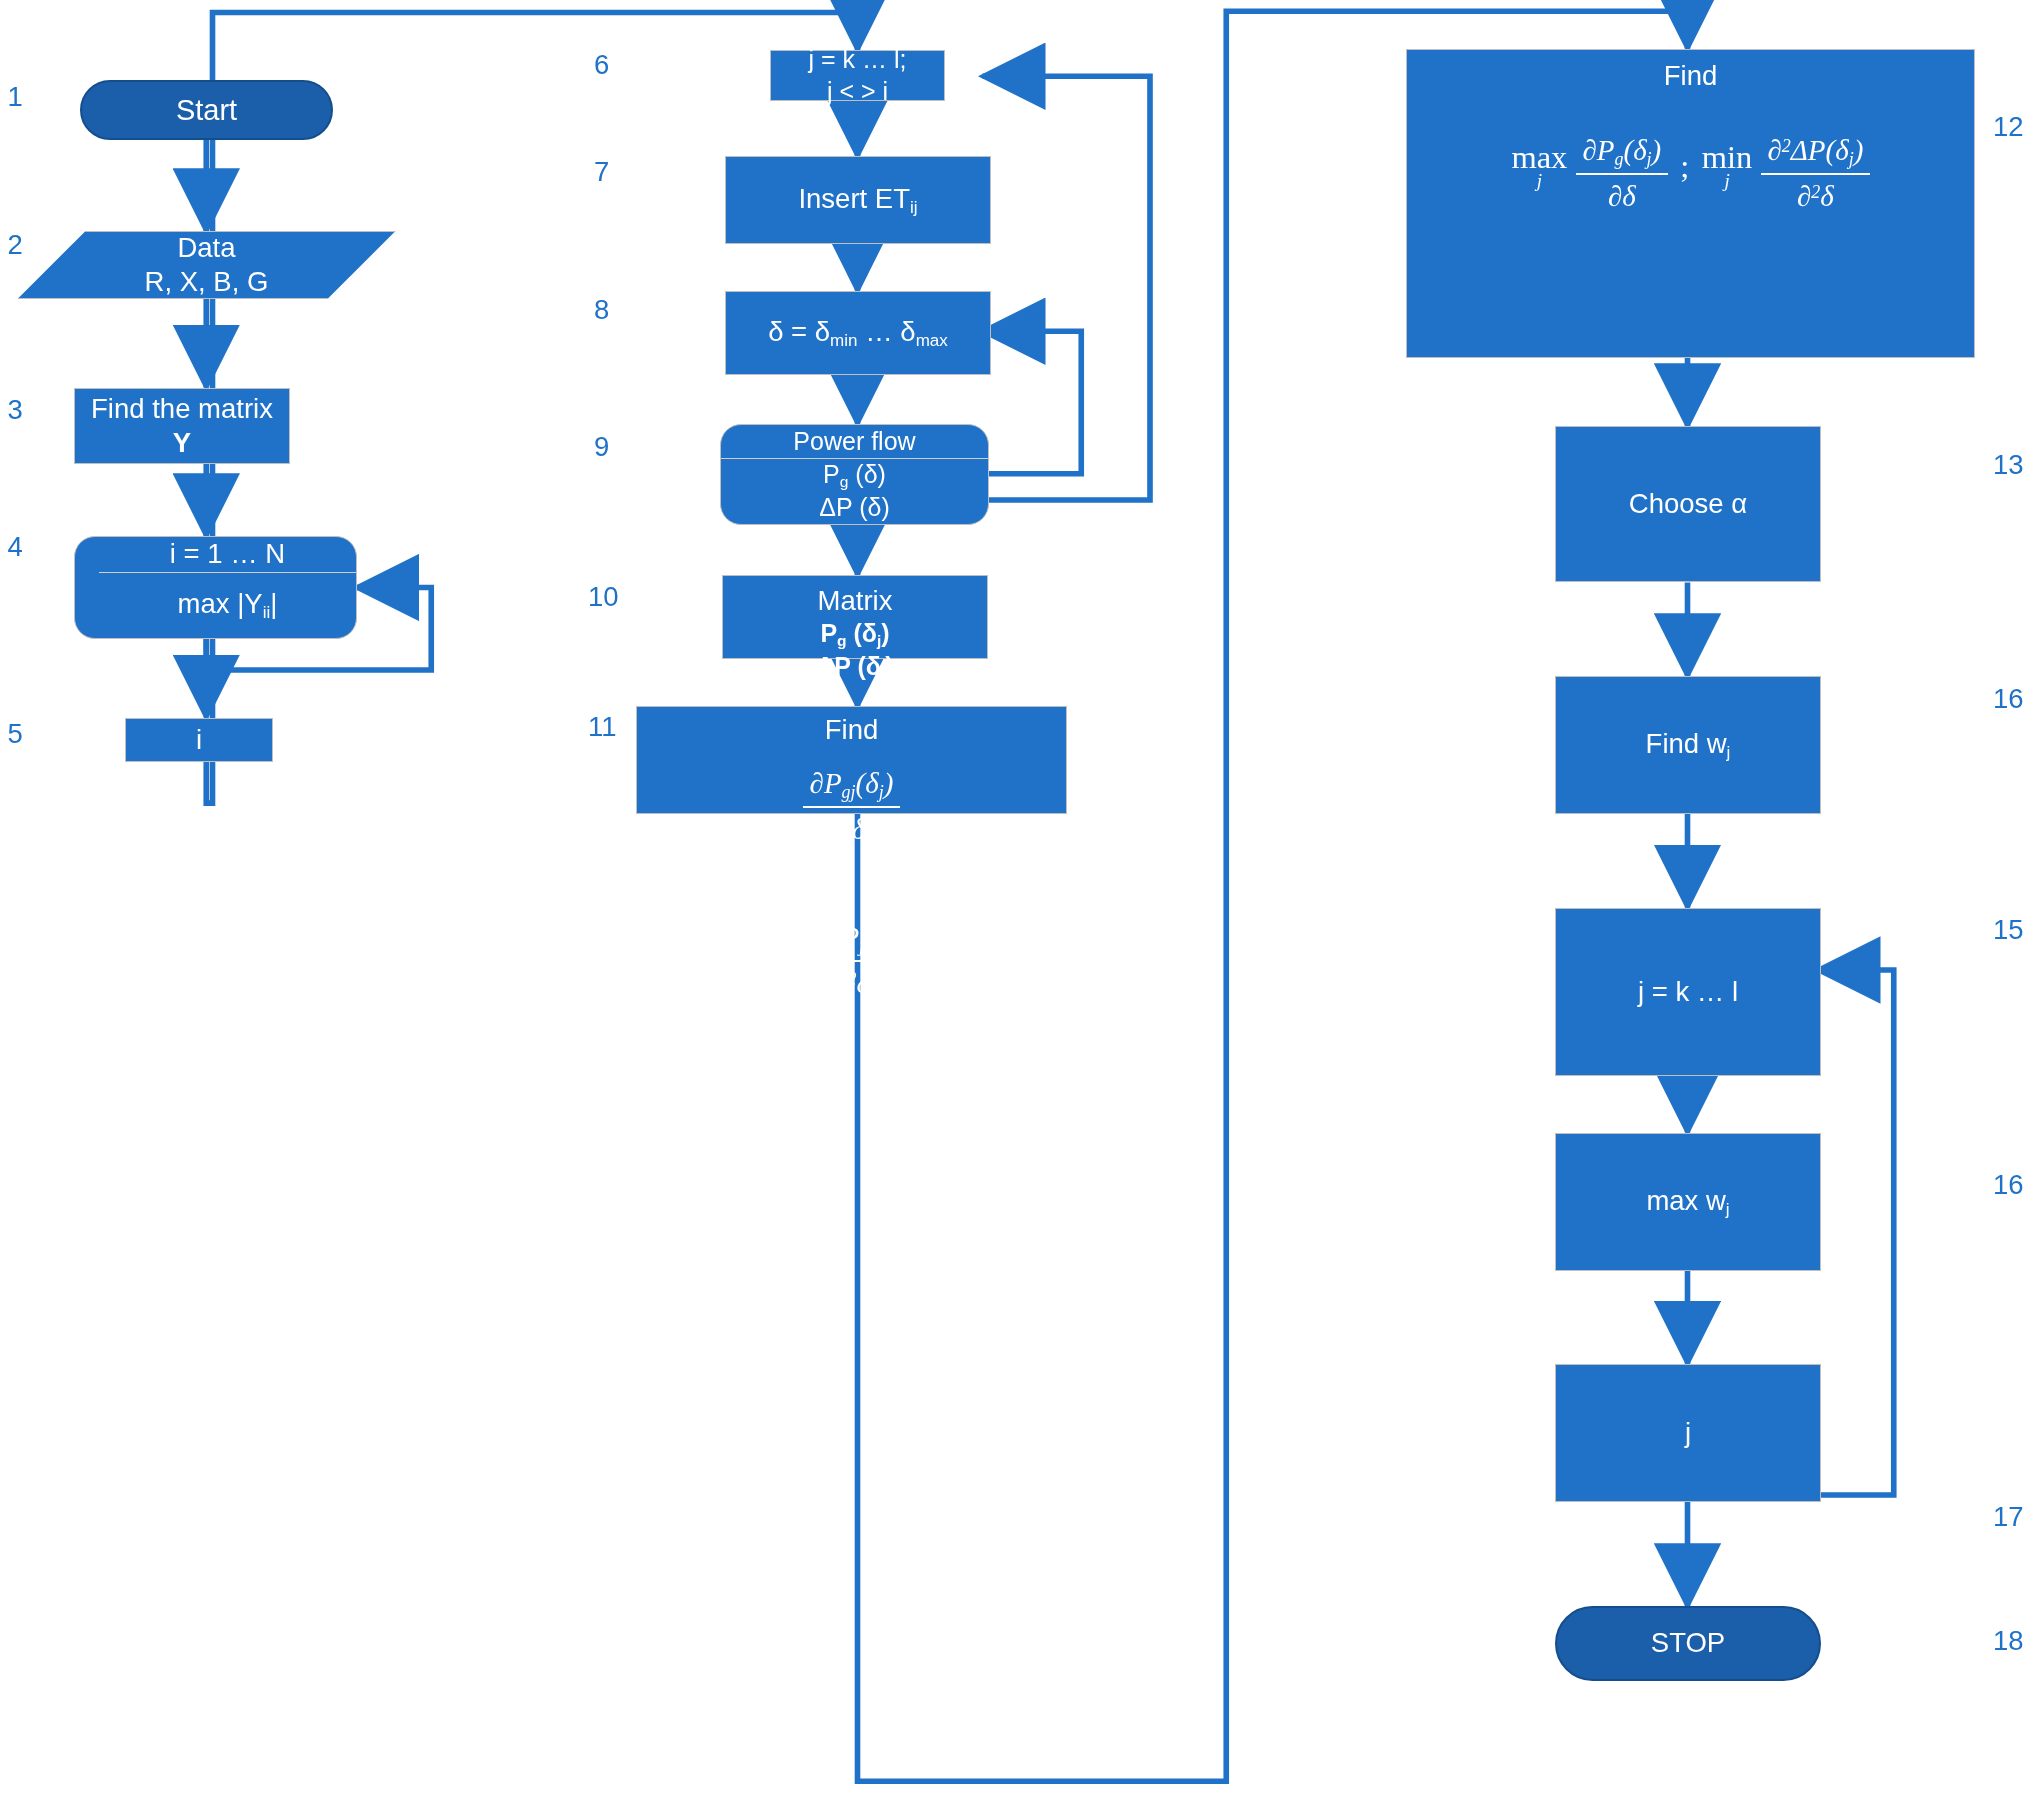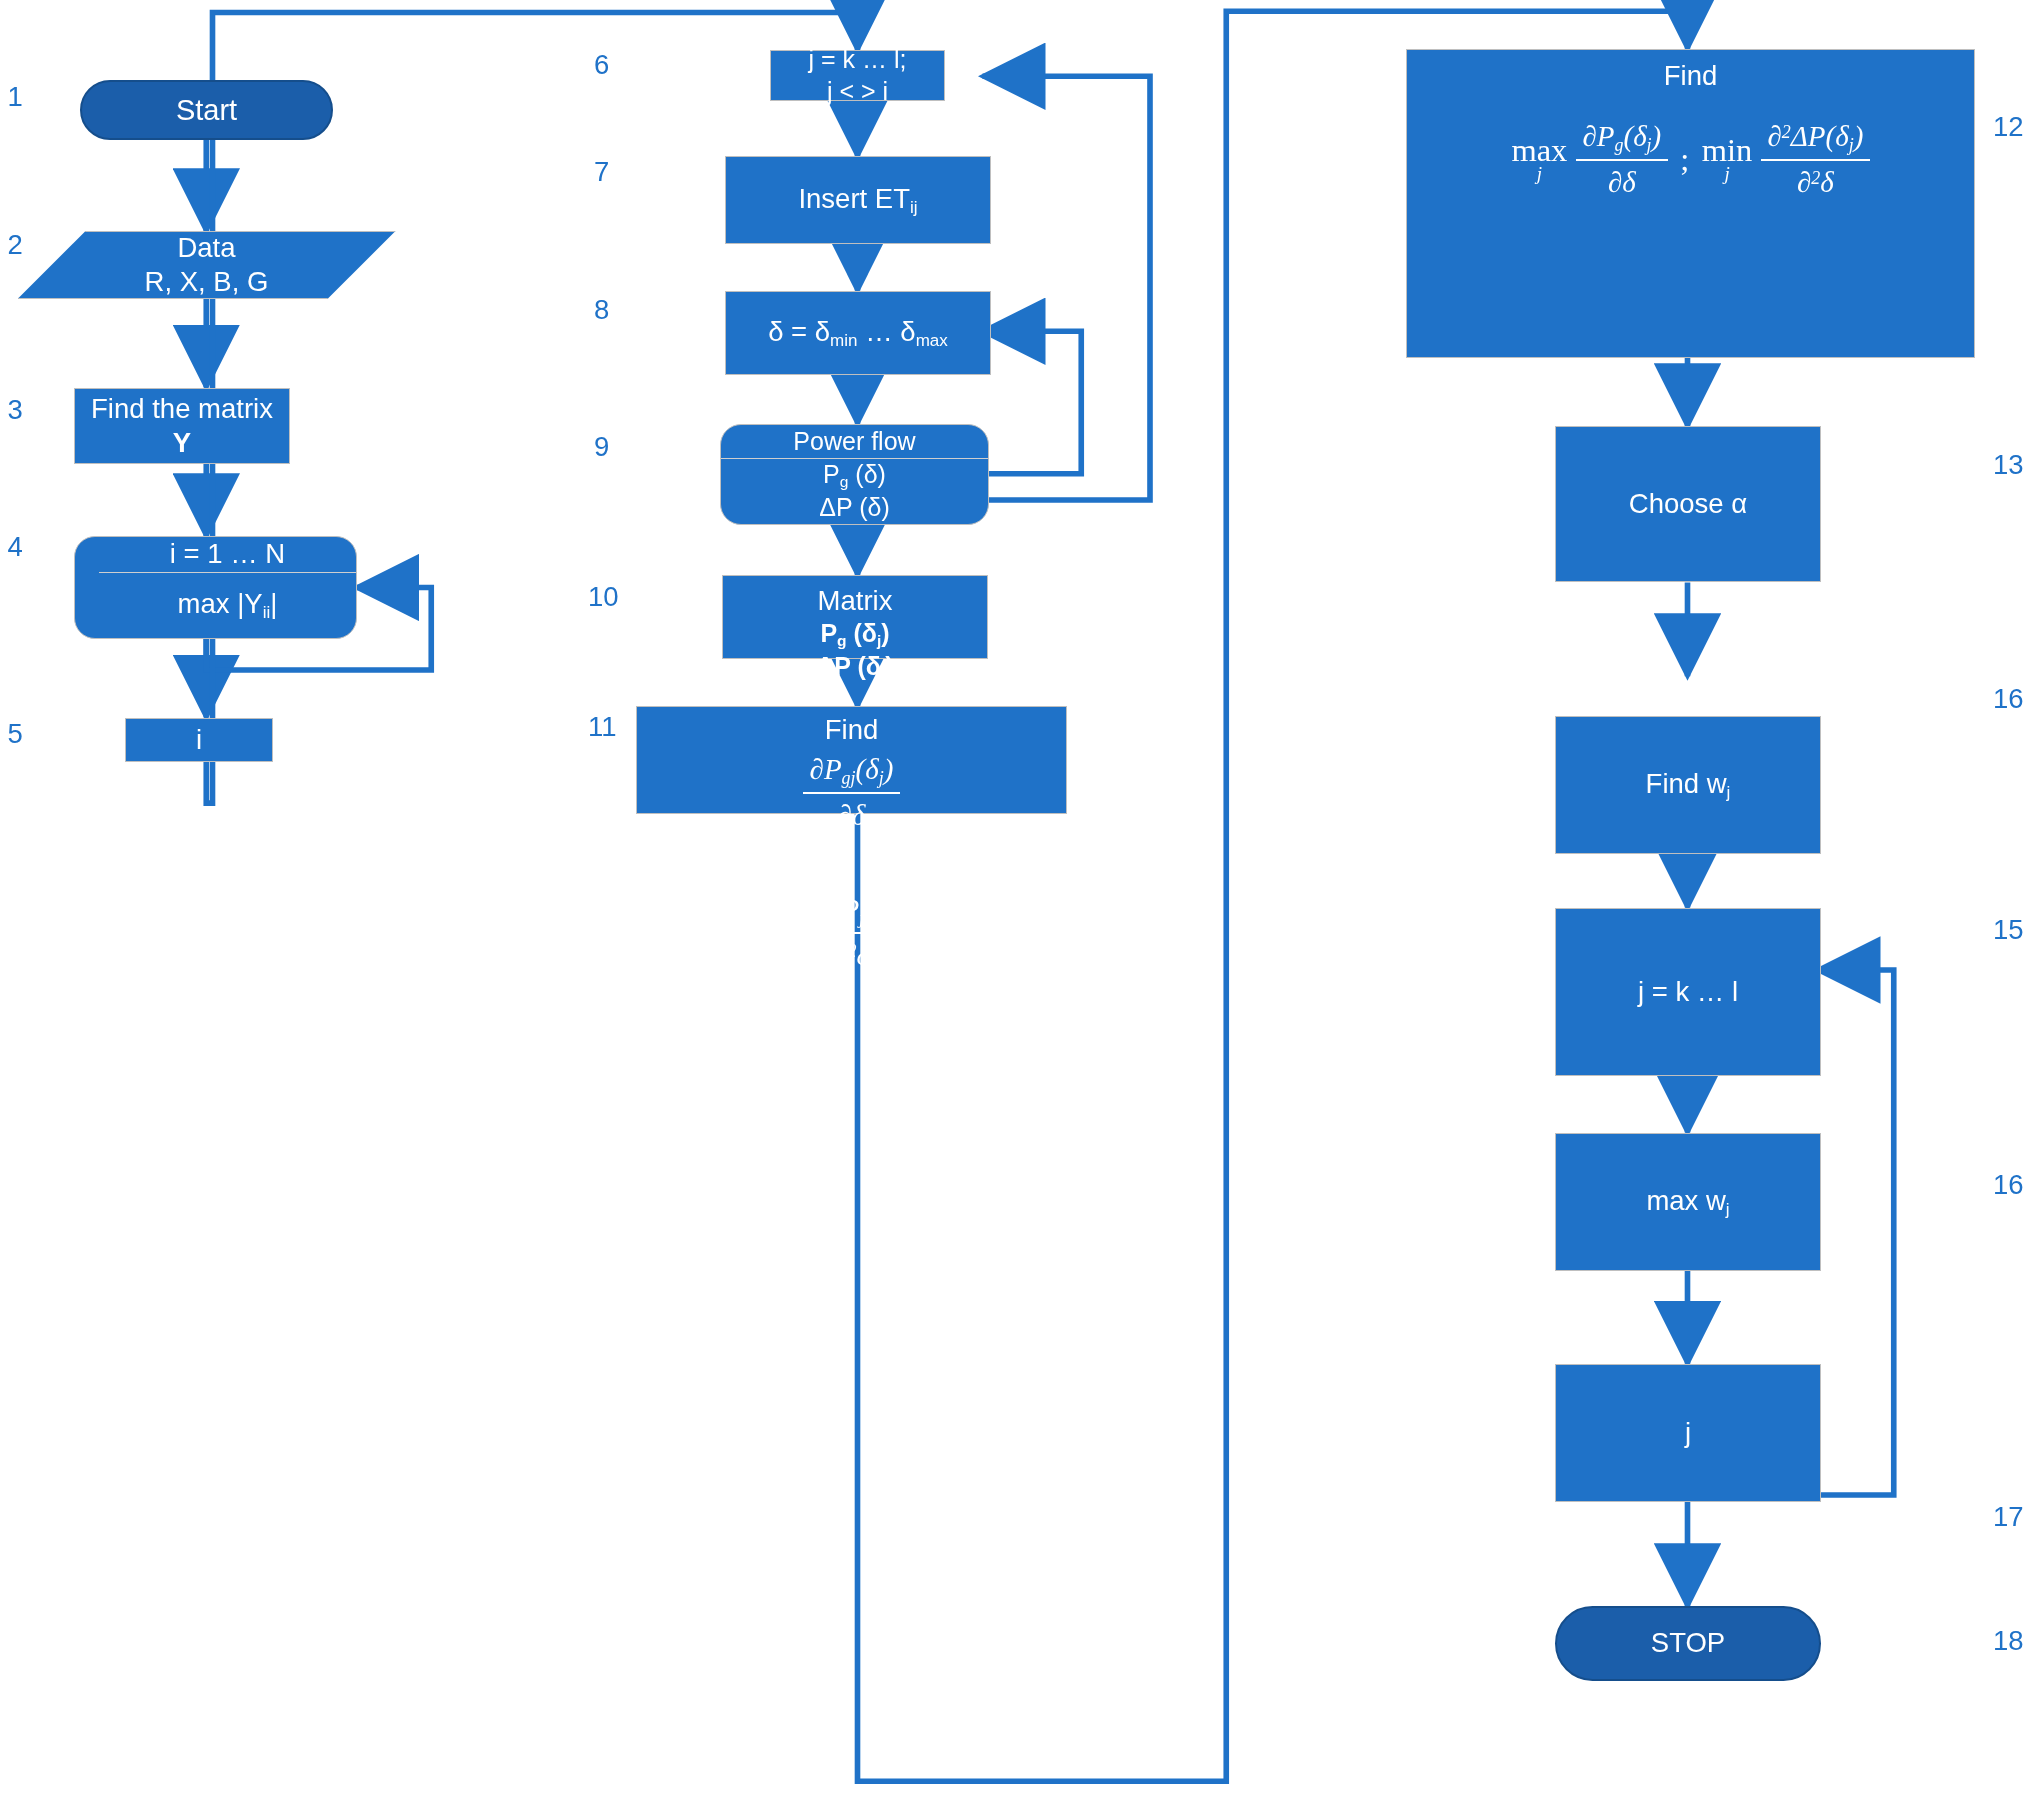--- a/index.html
+++ b/index.html
@@ -34,21 +34,21 @@
   sup{font-size:0.62em;vertical-align:0.45em;}
   .bold{font-weight:bold;}
 
   
   .math{display:flex;align-items:center;justify-content:center;gap:8.8px;
         font-family:"Liberation Serif", serif;font-style:italic;font-size:29px;color:#fff;}
   .op{display:flex;flex-direction:column;align-items:center;line-height:0.95;
       font-family:"Liberation Serif",serif;font-style:normal;font-size:32.5px;}
   .op .sm{font-size:19px;font-style:italic;}
   .frac{display:inline-flex;flex-direction:column;align-items:center;}
-  .frac .nu{padding:0 6.3px 2.5px;white-space:nowrap;}
+  .frac .nu{padding:0 6.3px 2.5px;white-space:nowrap;margin-top:14px;}
   .frac .de{padding:2.5px 6.3px 0;white-space:nowrap;border-top:2.5px solid #fff;width:100%;
             box-sizing:border-box;text-align:center;}
   .semi{font-style:normal;font-size:32.5px;padding:0 3.8px;}
 </style>
 </head>
 <body>
 
 <div id="stage">
 
   <svg id="edges" viewBox="0 0 3256 2872" xmlns="http://www.w3.org/2000/svg">
@@ -205,21 +205,21 @@
       </span>
     </div>
   </div>
   <div class="num" style="left:1993px;top:111px;">12</div>
 
   <div class="node proc t44" style="left:1555px;top:426px;width:266px;height:156px;">
     <span>Choose α</span>
   </div>
   <div class="num" style="left:1993px;top:449px;">13</div>
 
-  <div class="node proc t44" style="left:1555px;top:676px;width:266px;height:138px;margin-top:40px;">
+  <div class="node proc t44" style="left:1555px;top:676px;width:266px;height:138px;">
     <span>Find w<sub>j</sub></span>
   </div>
   <div class="num" style="left:1993px;top:683px;">16</div>
 
   <div class="node proc t44" style="left:1555px;top:908px;width:266px;height:168px;">
     <span>j = k … l</span>
   </div>
   <div class="num" style="left:1993px;top:914px;">15</div>
 
   <div class="node proc t44" style="left:1555px;top:1133px;width:266px;height:138px;">

